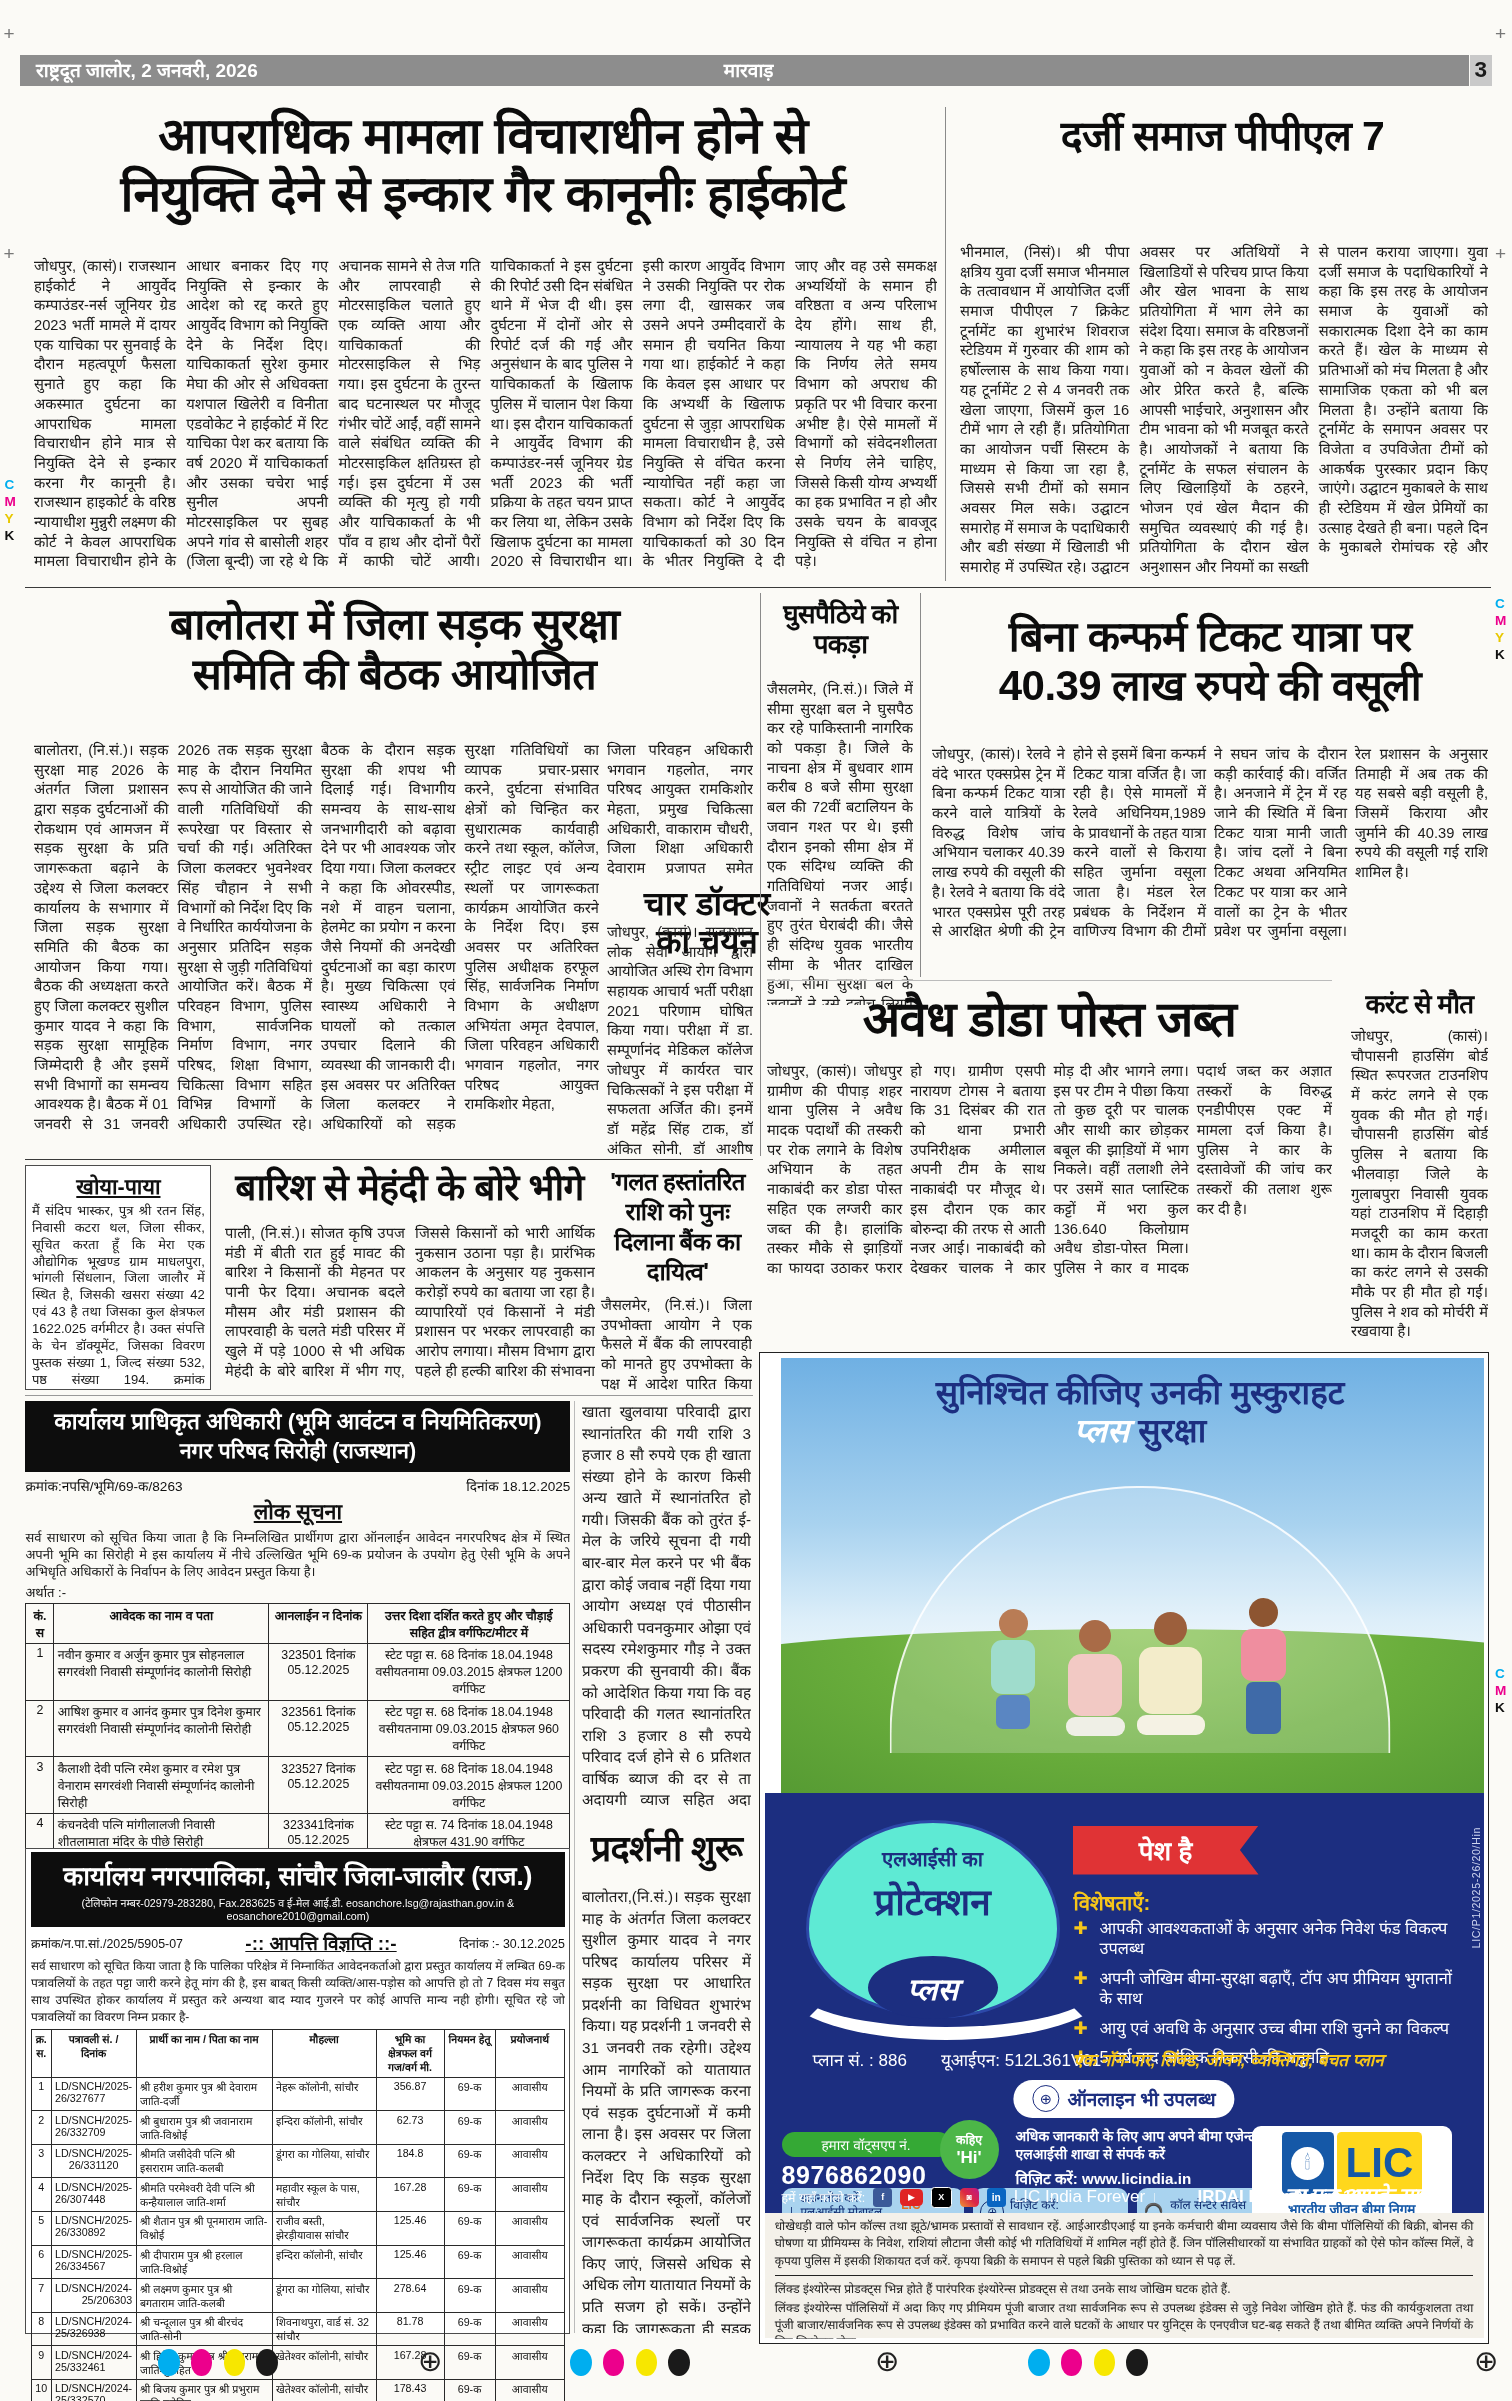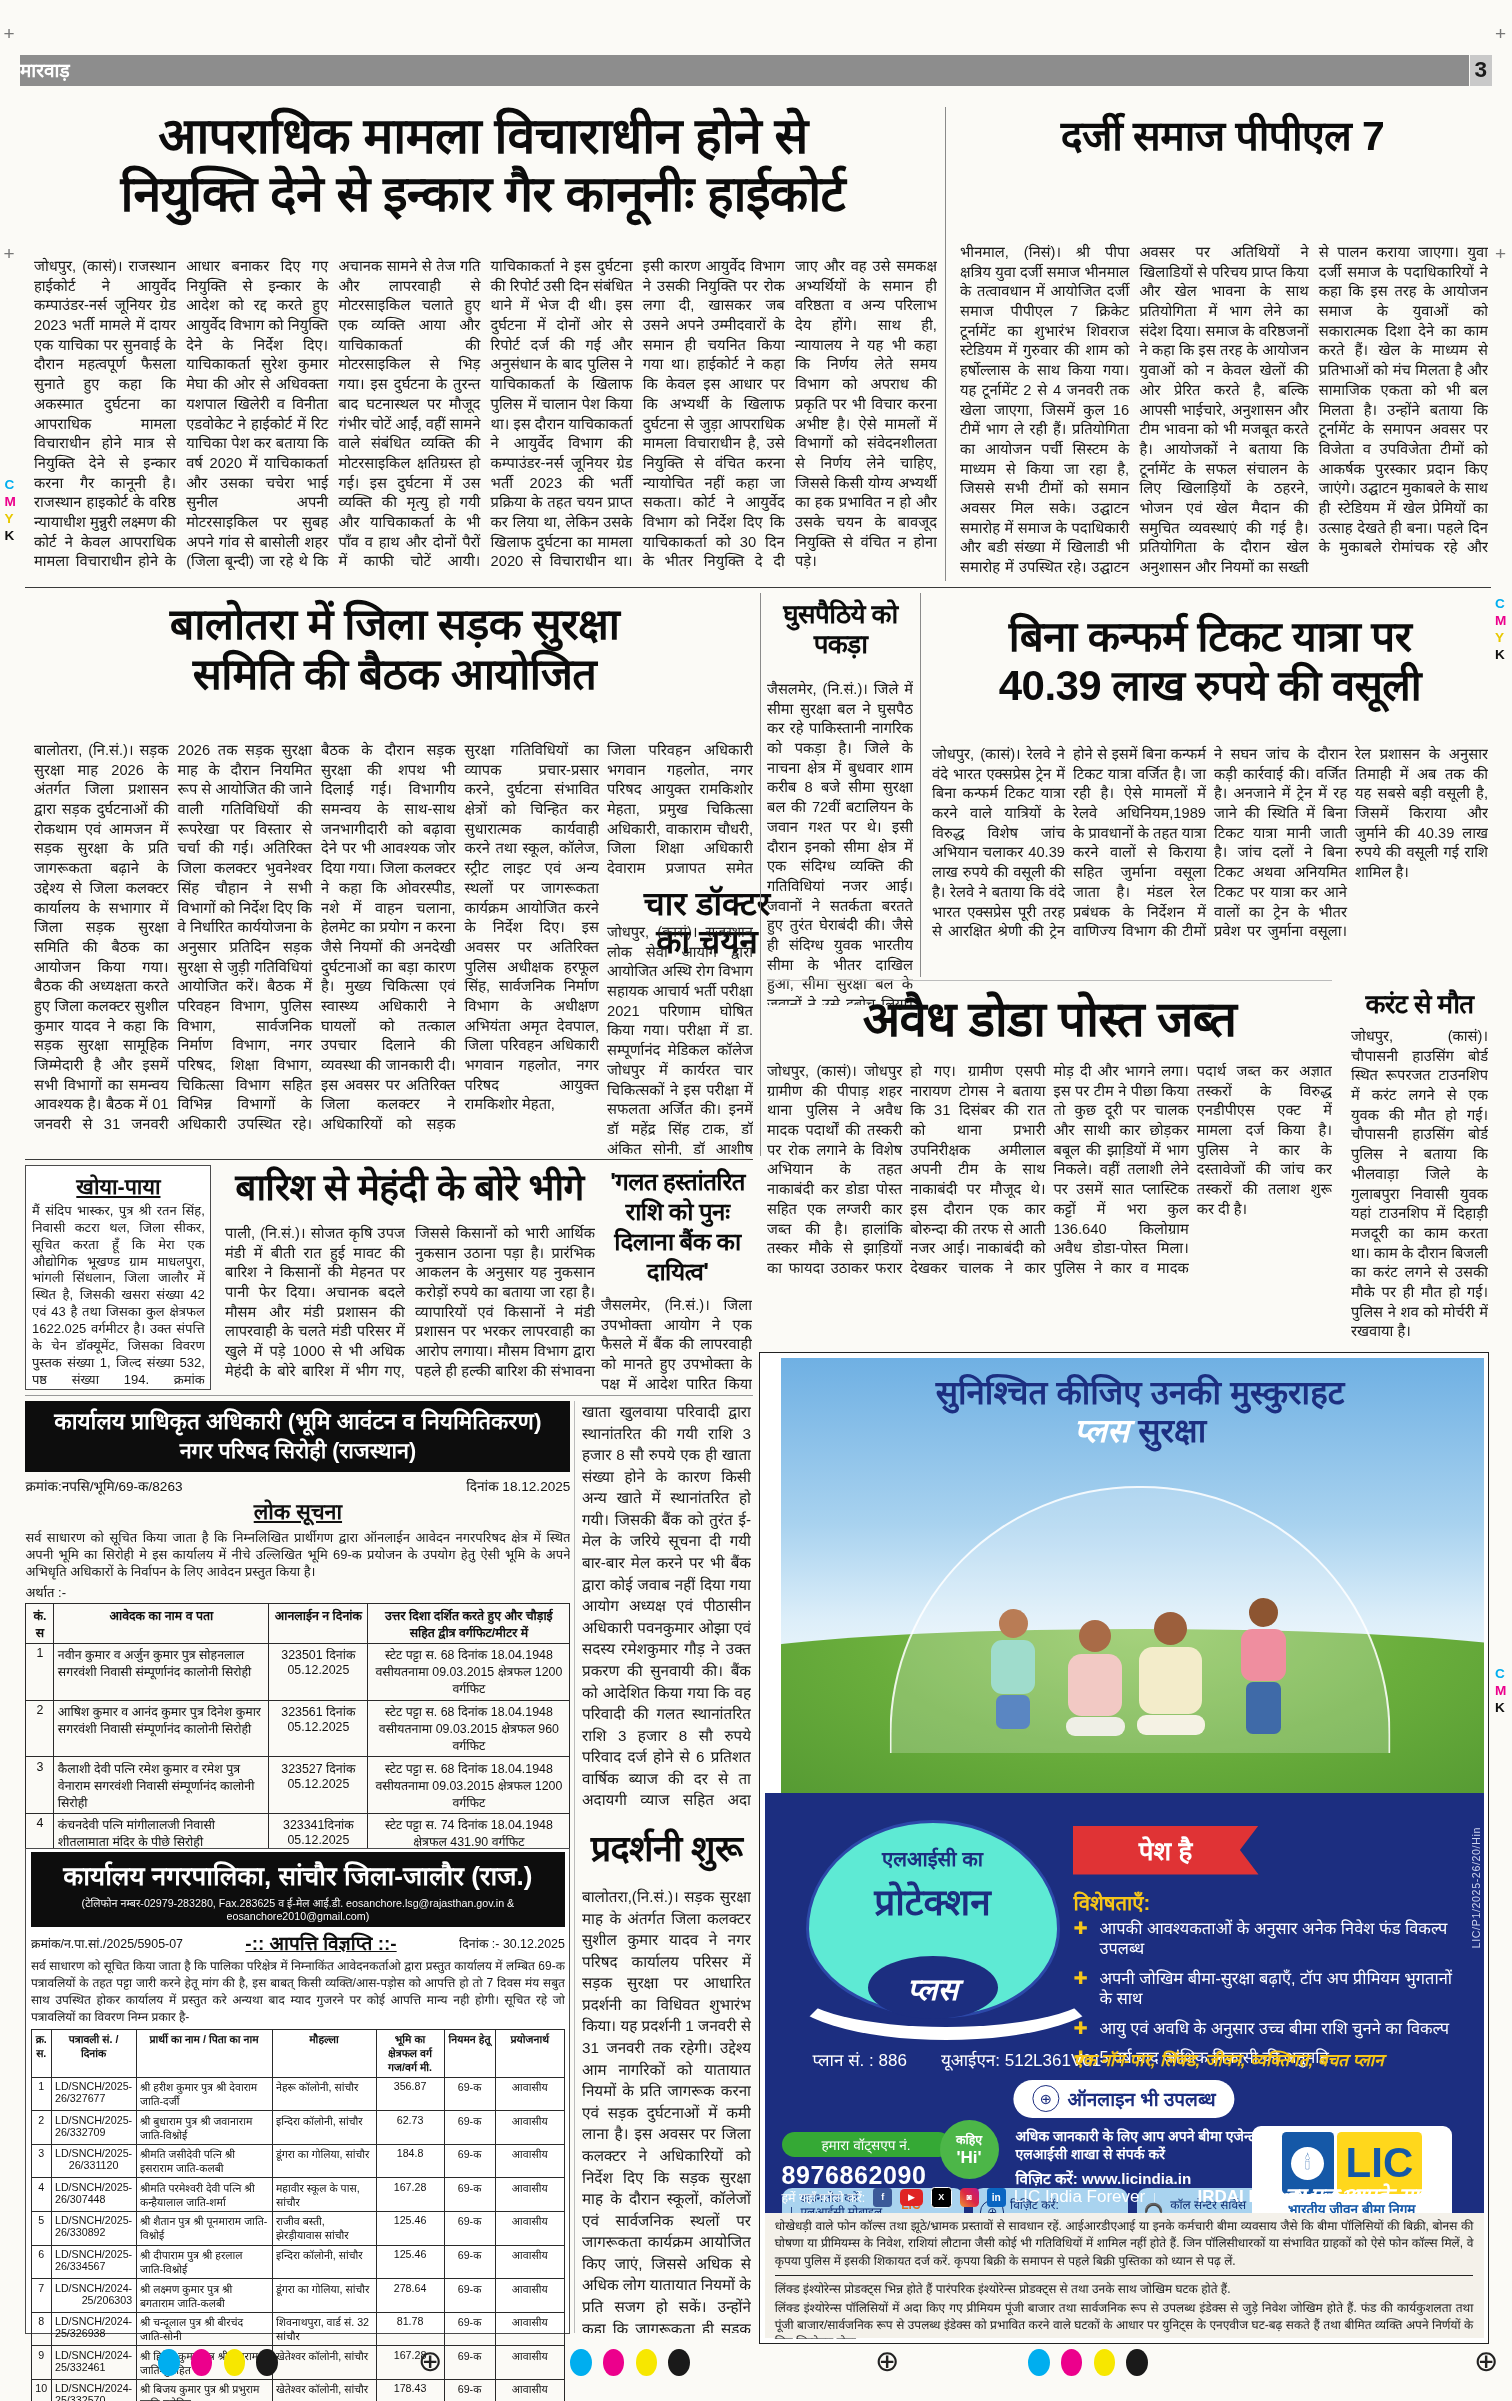--- a/index.html
+++ b/index.html
@@ -49,20 +49,21 @@
     <span style="color:#e8c800">Y</span>
     <span style="color:#111">K</span>
 </div>
 <div class="abs cmyk" style="left:1495px;top:1666px;">
   <span style="color:#00aeef">C</span>
     <span style="color:#ec008c">M</span>
     <span style="color:#111">K</span>
 </div>
 
 <div class="abs mast" style="left:20px;top:55px;width:1449px;height:30.5px;">
+  <div style="font-size:19px;padding-left:16px;flex:1;">राष्ट्रदूत जालोर, 2 जनवरी, 2026</div>
   <div style="font-size:19px;flex:0;margin-right:48%;">मारवाड़</div>
 </div>
 <div class="abs pgbox" style="left:1470px;top:55px;width:21.5px;height:30.5px;">3</div>
 
 <div class="abs hl" style="left:25.4px;top:107px;width:915px;font-size:50px;">
   <div>आपराधिक मामला विचाराधीन होने से</div>
   <div>नियुक्ति देने से इन्कार गैर कानूनीः हाईकोर्ट</div>
 </div>
 <div class="abs body-txt cols" style="left:34px;top:257px;width:903px;height:322px;column-count:6;">जोधपुर, (कासं)। राजस्थान हाईकोर्ट ने आयुर्वेद कम्पाउंडर-नर्स जूनियर ग्रेड 2023 भर्ती मामले में दायर एक याचिका पर सुनवाई के दौरान महत्वपूर्ण फैसला सुनाते हुए कहा कि अकस्मात दुर्घटना का आपराधिक मामला विचाराधीन होने मात्र से नियुक्ति देने से इन्कार करना गैर कानूनी है। राजस्थान हाइकोर्ट के वरिष्ठ न्यायाधीश मुन्नुरी लक्ष्मण की कोर्ट ने केवल आपराधिक मामला विचाराधीन होने के आधार बनाकर दिए गए नियुक्ति से इन्कार के आदेश को रद्द करते हुए आयुर्वेद विभाग को नियुक्ति देने के निर्देश दिए। याचिकाकर्ता सुरेश कुमार मेघा की ओर से अधिवक्ता यशपाल खिलेरी व विनीता एडवोकेट ने हाईकोर्ट में रिट याचिका पेश कर बताया कि वर्ष 2020 में याचिकाकर्ता और उसका चचेरा भाई सुनील अपनी मोटरसाइकिल पर सुबह अपने गांव से बासोली शहर (जिला बून्दी) जा रहे थे कि अचानक सामने से तेज गति और लापरवाही से मोटरसाइकिल चलाते हुए एक व्यक्ति आया और याचिकाकर्ता की मोटरसाइकिल से भिड़ गया। इस दुर्घटना के तुरन्त बाद घटनास्थल पर मौजूद गंभीर चोटें आईं, वहीं सामने वाले संबंधित व्यक्ति की मोटरसाइकिल क्षतिग्रस्त हो गई। इस दुर्घटना में उस व्यक्ति की मृत्यु हो गयी और याचिकाकर्ता के भी पाँव व हाथ और दोनों पैरों में काफी चोटें आयी। याचिकाकर्ता ने इस दुर्घटना की रिपोर्ट उसी दिन संबंधित थाने में भेज दी थी। इस दुर्घटना में दोनों ओर से रिपोर्ट दर्ज की गई और अनुसंधान के बाद पुलिस ने याचिकाकर्ता के खिलाफ पुलिस में चालान पेश किया था। इस दौरान याचिकाकर्ता ने आयुर्वेद विभाग की कम्पाउंडर-नर्स जूनियर ग्रेड भर्ती 2023 की भर्ती प्रक्रिया के तहत चयन प्राप्त कर लिया था, लेकिन उसके खिलाफ दुर्घटना का मामला 2020 से विचाराधीन था। इसी कारण आयुर्वेद विभाग ने उसकी नियुक्ति पर रोक लगा दी, खासकर जब उसने अपने उम्मीदवारों के समान ही चयनित किया गया था। हाईकोर्ट ने कहा कि केवल इस आधार पर कि अभ्यर्थी के खिलाफ दुर्घटना से जुड़ा आपराधिक मामला विचाराधीन है, उसे नियुक्ति से वंचित करना न्यायोचित नहीं कहा जा सकता। कोर्ट ने आयुर्वेद विभाग को निर्देश दिए कि याचिकाकर्ता को 30 दिन के भीतर नियुक्ति दे दी जाए और वह उसे समकक्ष अभ्यर्थियों के समान ही वरिष्ठता व अन्य परिलाभ देय होंगे। साथ ही, न्यायालय ने यह भी कहा कि निर्णय लेते समय विभाग को अपराध की प्रकृति पर भी विचार करना अभीष्ट है। ऐसे मामलों में विभागों को संवेदनशीलता से निर्णय लेने चाहिए, जिससे किसी योग्य अभ्यर्थी का हक प्रभावित न हो और उसके चयन के बावजूद नियुक्ति से वंचित न होना पड़े।</div>
 

